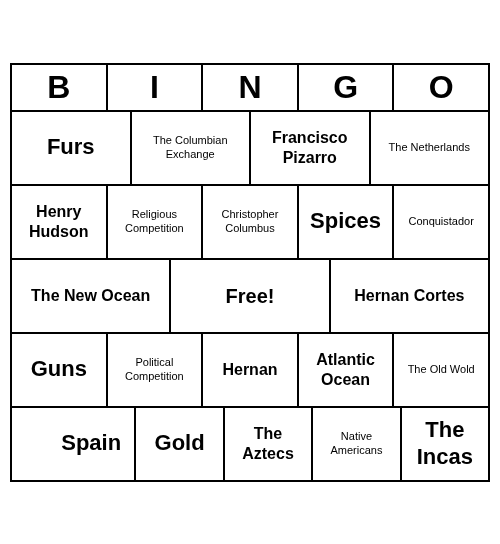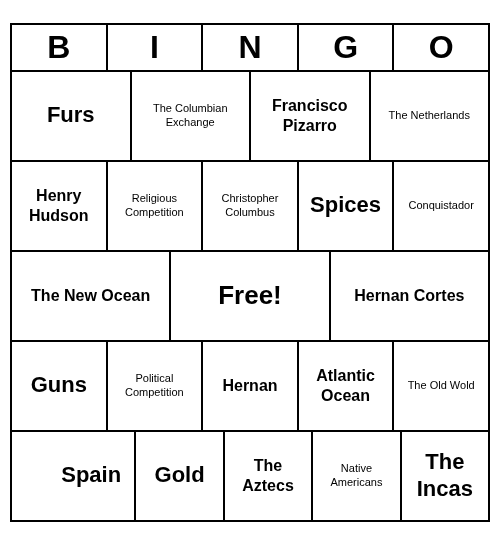--- a/index.html
+++ b/index.html
@@ -42,21 +42,21 @@
     .bingo-row {
       display: flex;
       border-bottom: 2px solid #000;
     }
     .bingo-row:last-child {
       border-bottom: none;
       padding-left: 36px;
     }
     .bingo-cell {
       flex: 1;
-      height: 88px;
+      height: 72px;
       display: flex;
       align-items: center;
       justify-content: center;
       text-align: center;
       border-right: 2px solid #000;
       padding: 4px;
       line-height: 1.2;
     }
     .bingo-cell:last-child {
       border-right: none;
@@ -66,21 +66,21 @@
       font-weight: bold;
     }
     .cell-medium {
       font-size: 16px;
       font-weight: bold;
     }
     .cell-small {
       font-size: 11px;
     }
     .cell-free {
-      font-size: 26px;
+      font-size: 20px;
       font-weight: bold;
     }
   </style>
 </head>
 <body>
 
 <div class="bingo-container">
   <div class="bingo-header">
   <div class="bingo-header-cell">B</div>
       <div class="bingo-header-cell">I</div>

